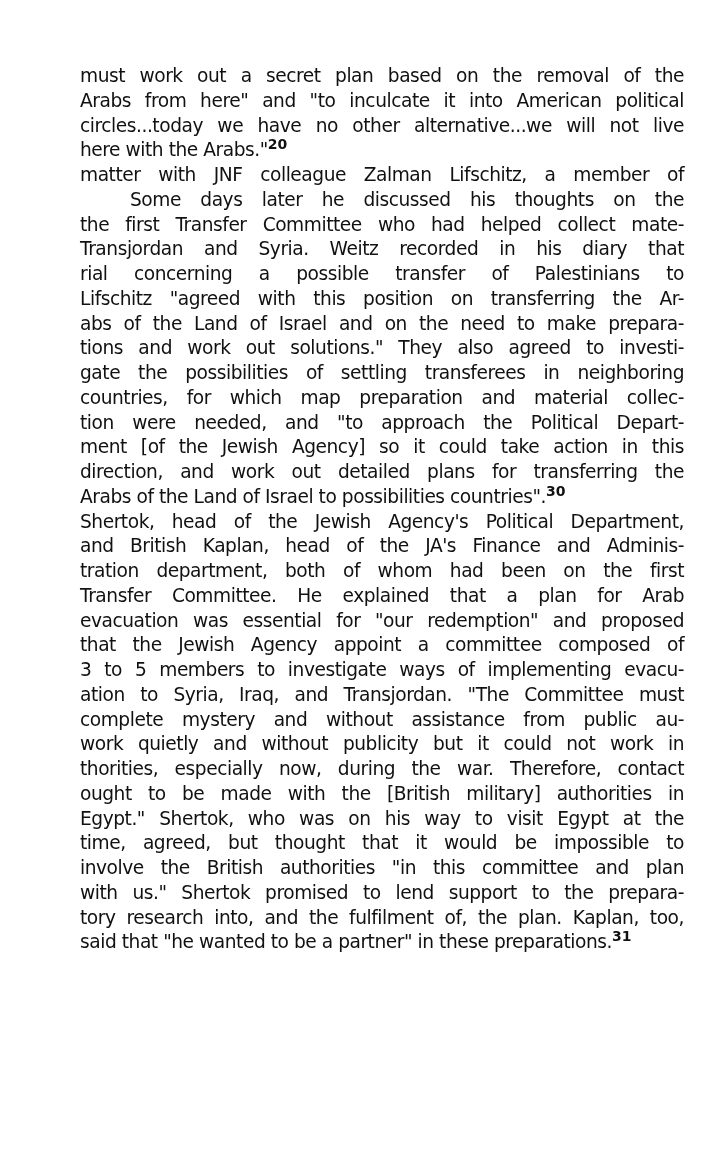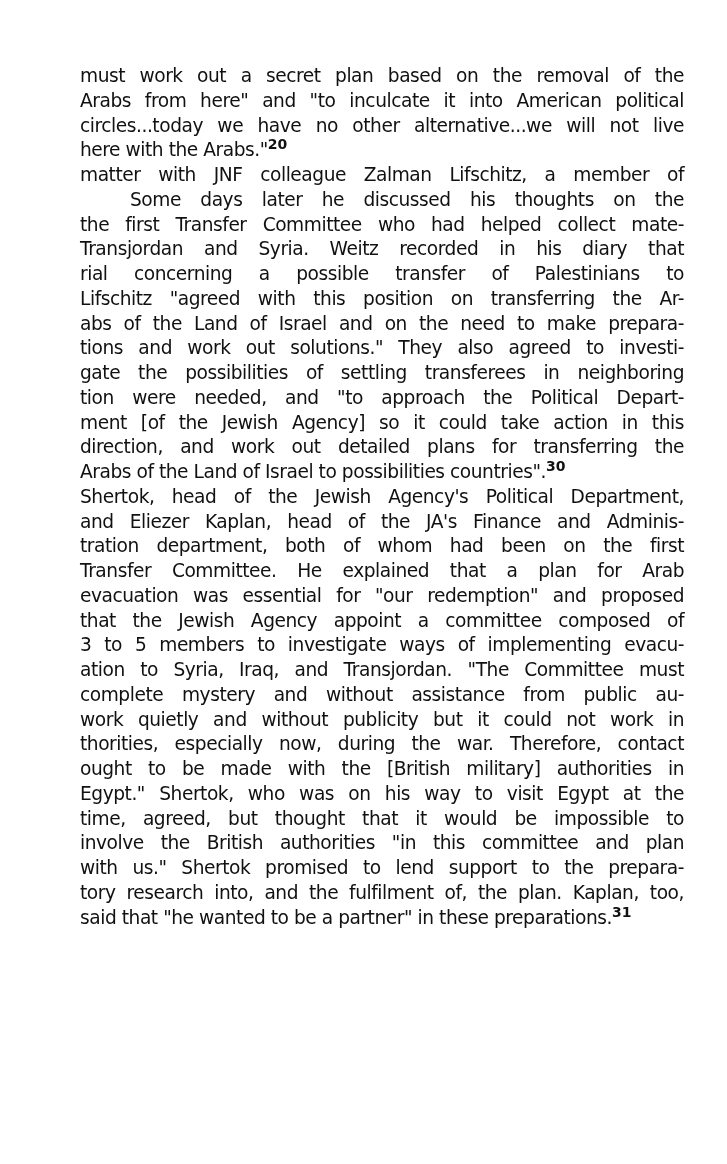--- a/index.html
+++ b/index.html
@@ -35,28 +35,29 @@
       <div>
         <span class="line"><span>matter with JNF colleague Zalman Lifschitz, a member of</span></span>
         <span class="line indent"><span>Some days later he discussed his thoughts on the</span></span>
         <span class="line"><span>the first Transfer Committee who had helped collect mate-</span></span>
         <span class="line"><span>Transjordan and Syria.  Weitz recorded in his diary that</span></span>
         <span class="line"><span>rial concerning a possible transfer of Palestinians to</span></span>
         <span class="line"><span>Lifschitz "agreed with this position on transferring the Ar-</span></span>
         <span class="line"><span>abs of the Land of Israel and on the need to make prepara-</span></span>
         <span class="line"><span>tions and work out solutions."  They also agreed to investi-</span></span>
         <span class="line"><span>gate the possibilities of settling transferees in neighboring</span></span>
+        <span class="line"><span>countries, for which map preparation and material collec-</span></span>
         <span class="line"><span>tion were needed, and "to approach the Political Depart-</span></span>
         <span class="line"><span>ment [of the Jewish Agency] so it could take action in this</span></span>
         <span class="line"><span>direction, and work out detailed plans for transferring the</span></span>
         <span class="line last"><span>Arabs of the Land of Israel to possibilities countries".</span><sup>30</sup></span>
       </div>
       <div>
         <span class="line"><span>Shertok, head of the Jewish Agency's Political Department,</span></span>
-        <span class="line"><span>and Eliezer Kaplan, head of the JA's Finance and Adminis-</span></span>
+        <span class="line"><span>and British Kaplan, head of the JA's Finance and Adminis-</span></span>
         <span class="line"><span>tration department, both of whom had been on the first</span></span>
         <span class="line"><span>Transfer Committee.  He explained that a plan for Arab</span></span>
         <span class="line"><span>evacuation was essential for "our redemption" and proposed</span></span>
         <span class="line"><span>that the Jewish Agency appoint a committee composed of</span></span>
         <span class="line"><span>3 to 5 members to investigate ways of implementing evacu-</span></span>
         <span class="line"><span>ation to Syria, Iraq, and Transjordan.  "The Committee must</span></span>
         <span class="line"><span>complete mystery and without assistance from public au-</span></span>
         <span class="line"><span>work quietly and without publicity but it could not work in</span></span>
         <span class="line"><span>thorities, especially now, during the war. Therefore, contact</span></span>
         <span class="line"><span>ought to be made with the [British military] authorities in</span></span>

